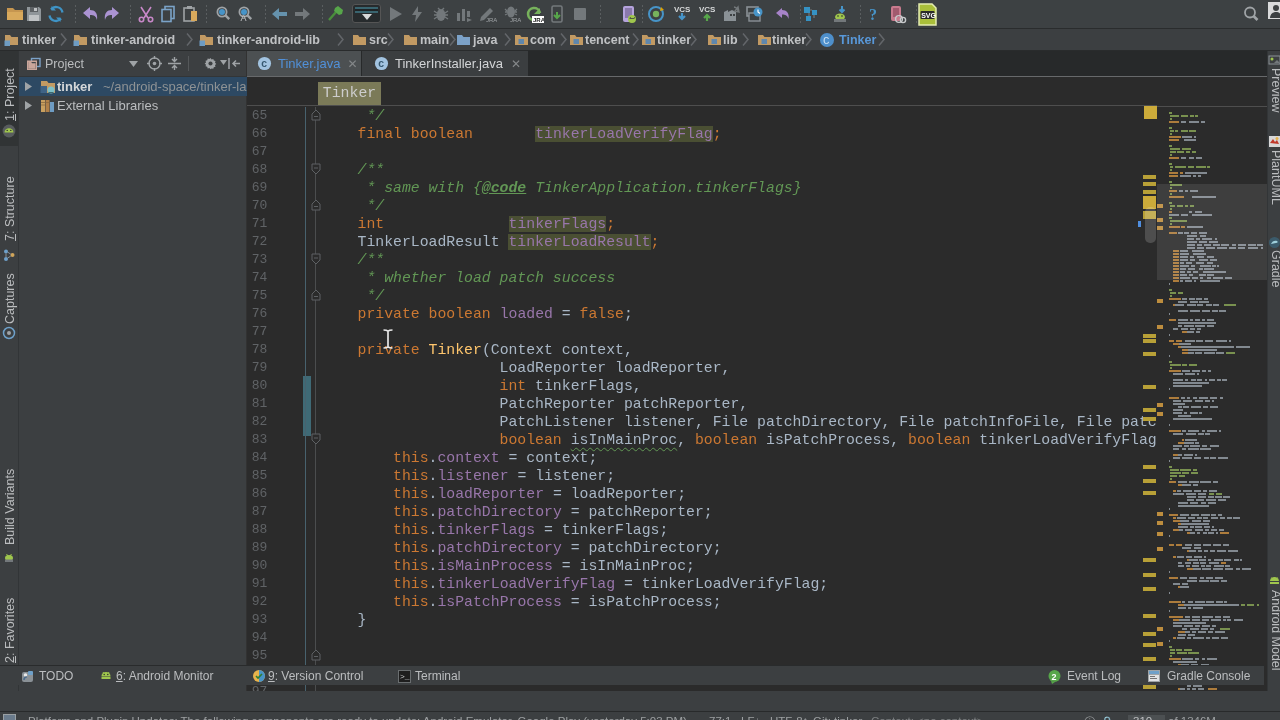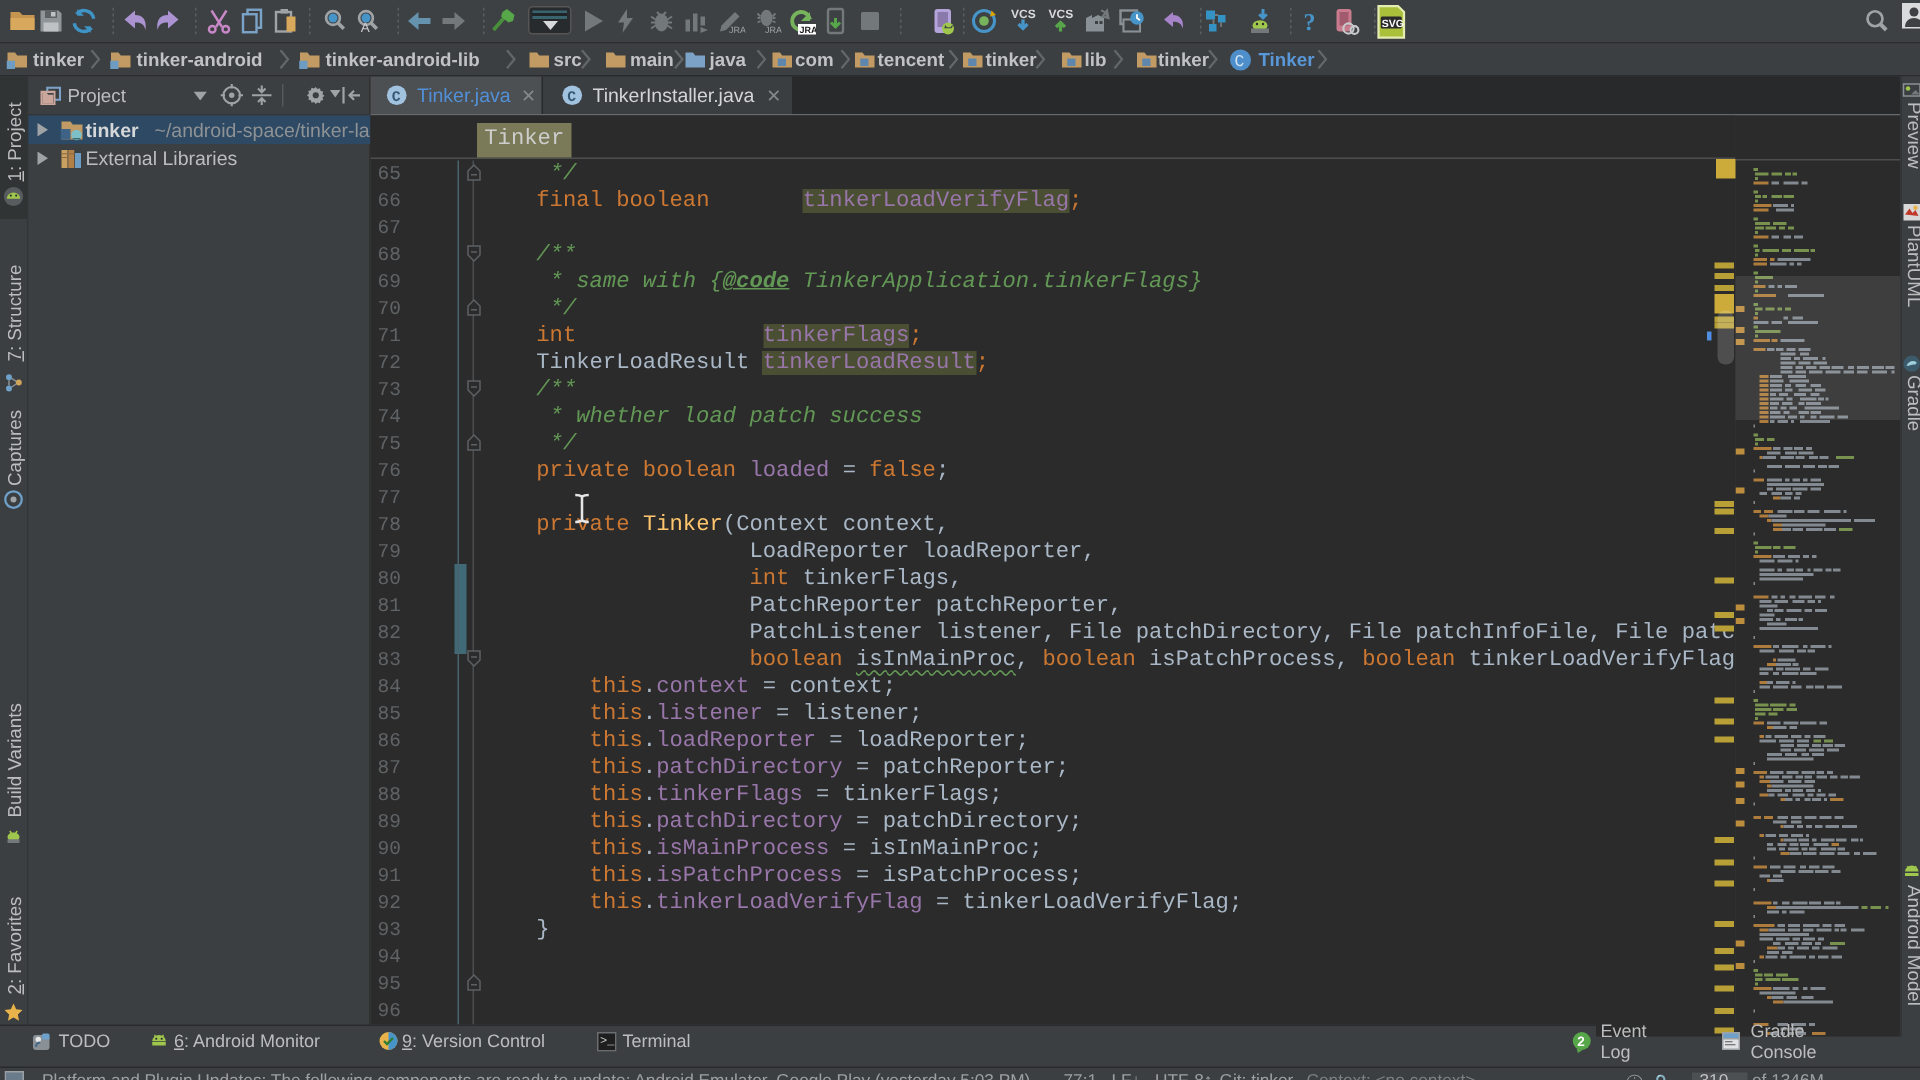--- a/index.html
+++ b/index.html
@@ -51,21 +51,21 @@
 #stripe{left:1139px;top:77px;width:18px;height:614px;}
 .mark{position:absolute;left:4px;width:13px;height:3.5px;background:#b8a037;}
 
 #minimap{left:1157px;top:106px;width:110px;height:585px;background:#2b2b2b;border-top:1px solid #4e4e4e;box-sizing:border-box;}
 #mmview{position:absolute;left:0;top:77px;width:110px;height:96px;background:rgba(255,255,255,0.09);}
 
 #mmtop{left:1157px;top:77px;width:110px;height:29px;background:#2b2b2b;}
 
 #rightstrip{left:1267px;top:51px;width:13px;height:640px;background:#3c3f41;border-left:1px solid #323537;box-sizing:border-box;}
 
-#bottombar{left:0;top:683px;width:1064px;height:20px;background:#3c3f41;border-top:1px solid #292b2c;box-sizing:border-box;color:#bbbdbf;font-size:12px;}
+#bottombar{left:0;top:665px;width:1264px;height:20px;background:#3c3f41;border-top:1px solid #292b2c;box-sizing:border-box;color:#bbbdbf;font-size:12px;}
 .bitem{position:absolute;top:2px;height:16px;display:flex;align-items:center;}
 
 #statusbar{left:0;top:711px;width:1280px;height:9px;background:#3c3f41;border-top:1px solid #282a2b;box-sizing:border-box;overflow:hidden;color:#9da0a2;font-size:11.5px;}
 #statusbar div{top:3px !important;}
 u{text-decoration:underline;}
 </style>
 </head>
 <body>
 <div id="app">
   <div id="toolbar" class="abs">
@@ -514,22 +514,22 @@
 <div>                    PatchReporter patchReporter,</div>
 <div>                    PatchListener listener, File patchDirectory, File patchInfoFile, File patchInfoLockFile,</div>
 <div>                    <span class="k">boolean</span> <span class="wavy">isInMainProc</span>, <span class="k">boolean</span> isPatchProcess, <span class="k">boolean</span> tinkerLoadVerifyFlag) {</div>
 <div>        <span class="k">this</span>.<span class="f">context</span> = context;</div>
 <div>        <span class="k">this</span>.<span class="f">listener</span> = listener;</div>
 <div>        <span class="k">this</span>.<span class="f">loadReporter</span> = loadReporter;</div>
 <div>        <span class="k">this</span>.<span class="f">patchDirectory</span> = patchReporter;</div>
 <div>        <span class="k">this</span>.<span class="f">tinkerFlags</span> = tinkerFlags;</div>
 <div>        <span class="k">this</span>.<span class="f">patchDirectory</span> = patchDirectory;</div>
 <div>        <span class="k">this</span>.<span class="f">isMainProcess</span> = isInMainProc;</div>
+<div>        <span class="k">this</span>.<span class="f">tinkerLoadVerifyFlag</span> = tinkerLoadVerifyFlag;</div>
 <div>        <span class="k">this</span>.<span class="f">isPatchProcess</span> = isPatchProcess;</div>
-<div>        <span class="k">this</span>.<span class="f">tinkerLoadVerifyFlag</span> = tinkerLoadVerifyFlag;</div>
 <div>    }</div>
 <div> </div>
       </div>
     <svg class="fold" style="top:32px" viewBox="0 0 10 12">
         <path d="M1 5L5 1l4 4v6H1z" fill="#2b2b2b" stroke="#5e6164"></path>
         <path d="M3 7.5h4" stroke="#5e6164"></path>
       </svg>
     <svg class="fold" style="top:86px" viewBox="0 0 10 12">
         <path d="M1 1h8v6l-4 4-4-4z" fill="#2b2b2b" stroke="#5e6164"></path>
         <path d="M3 5h4" stroke="#5e6164"></path>

